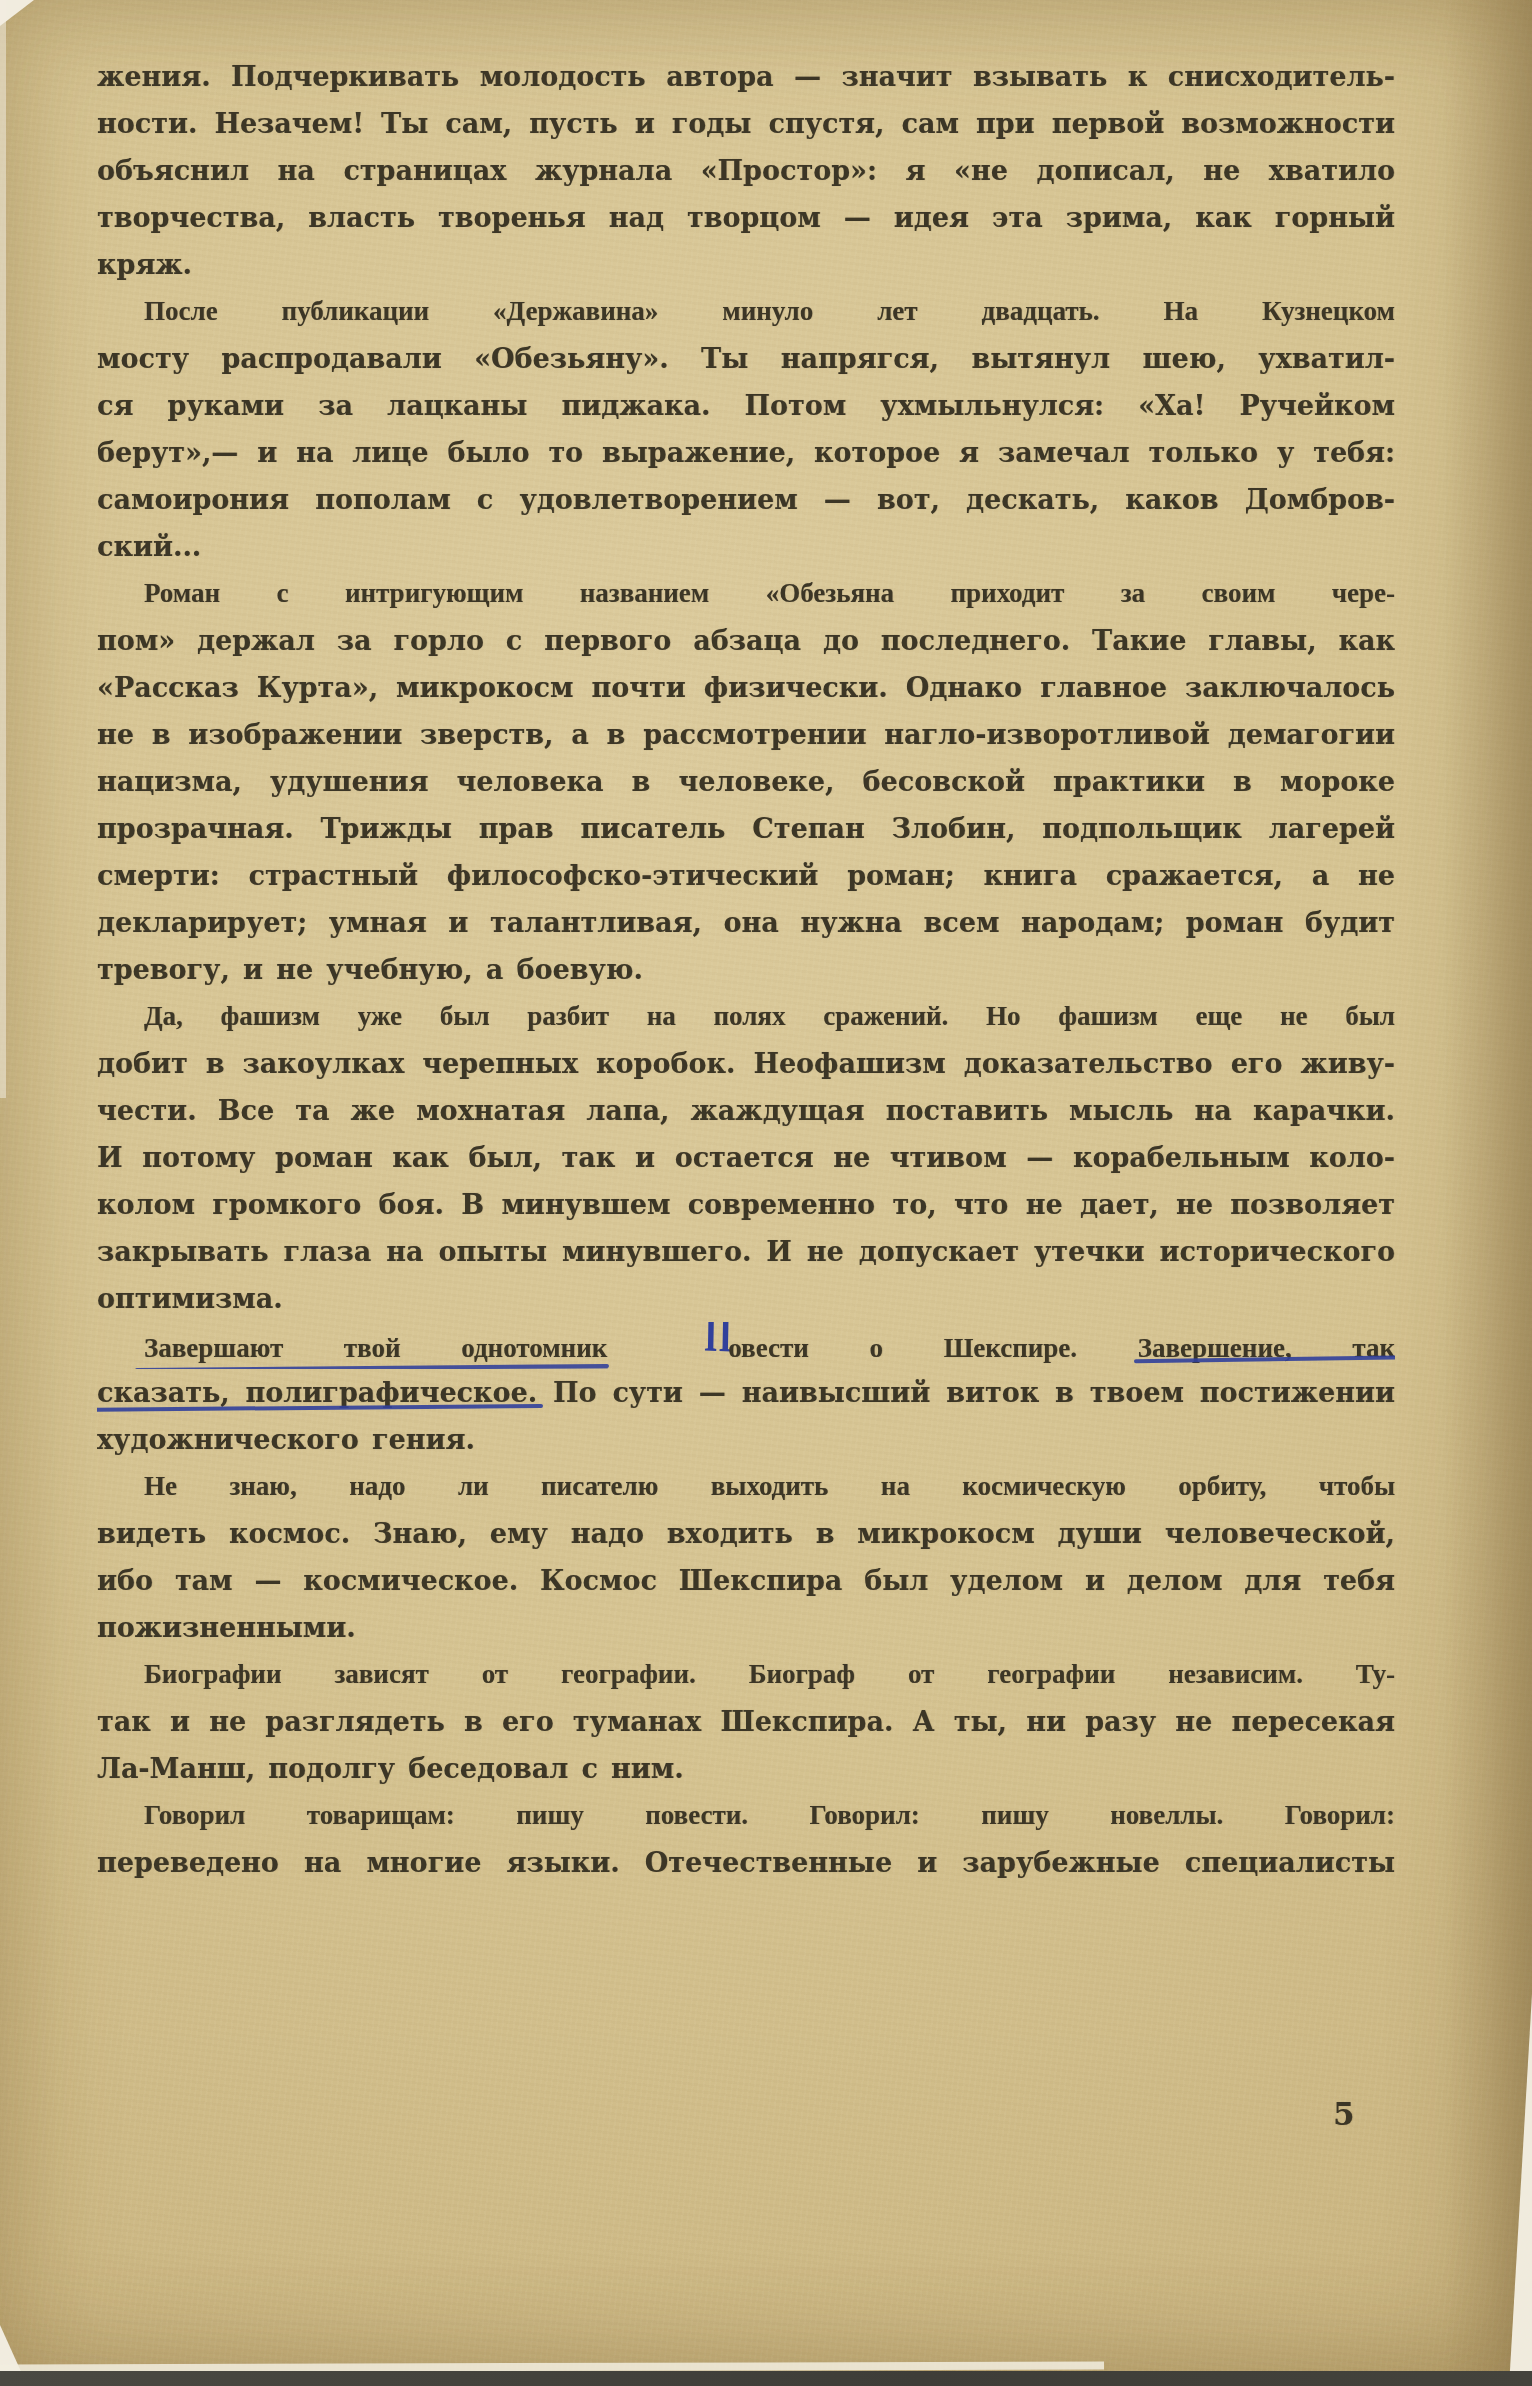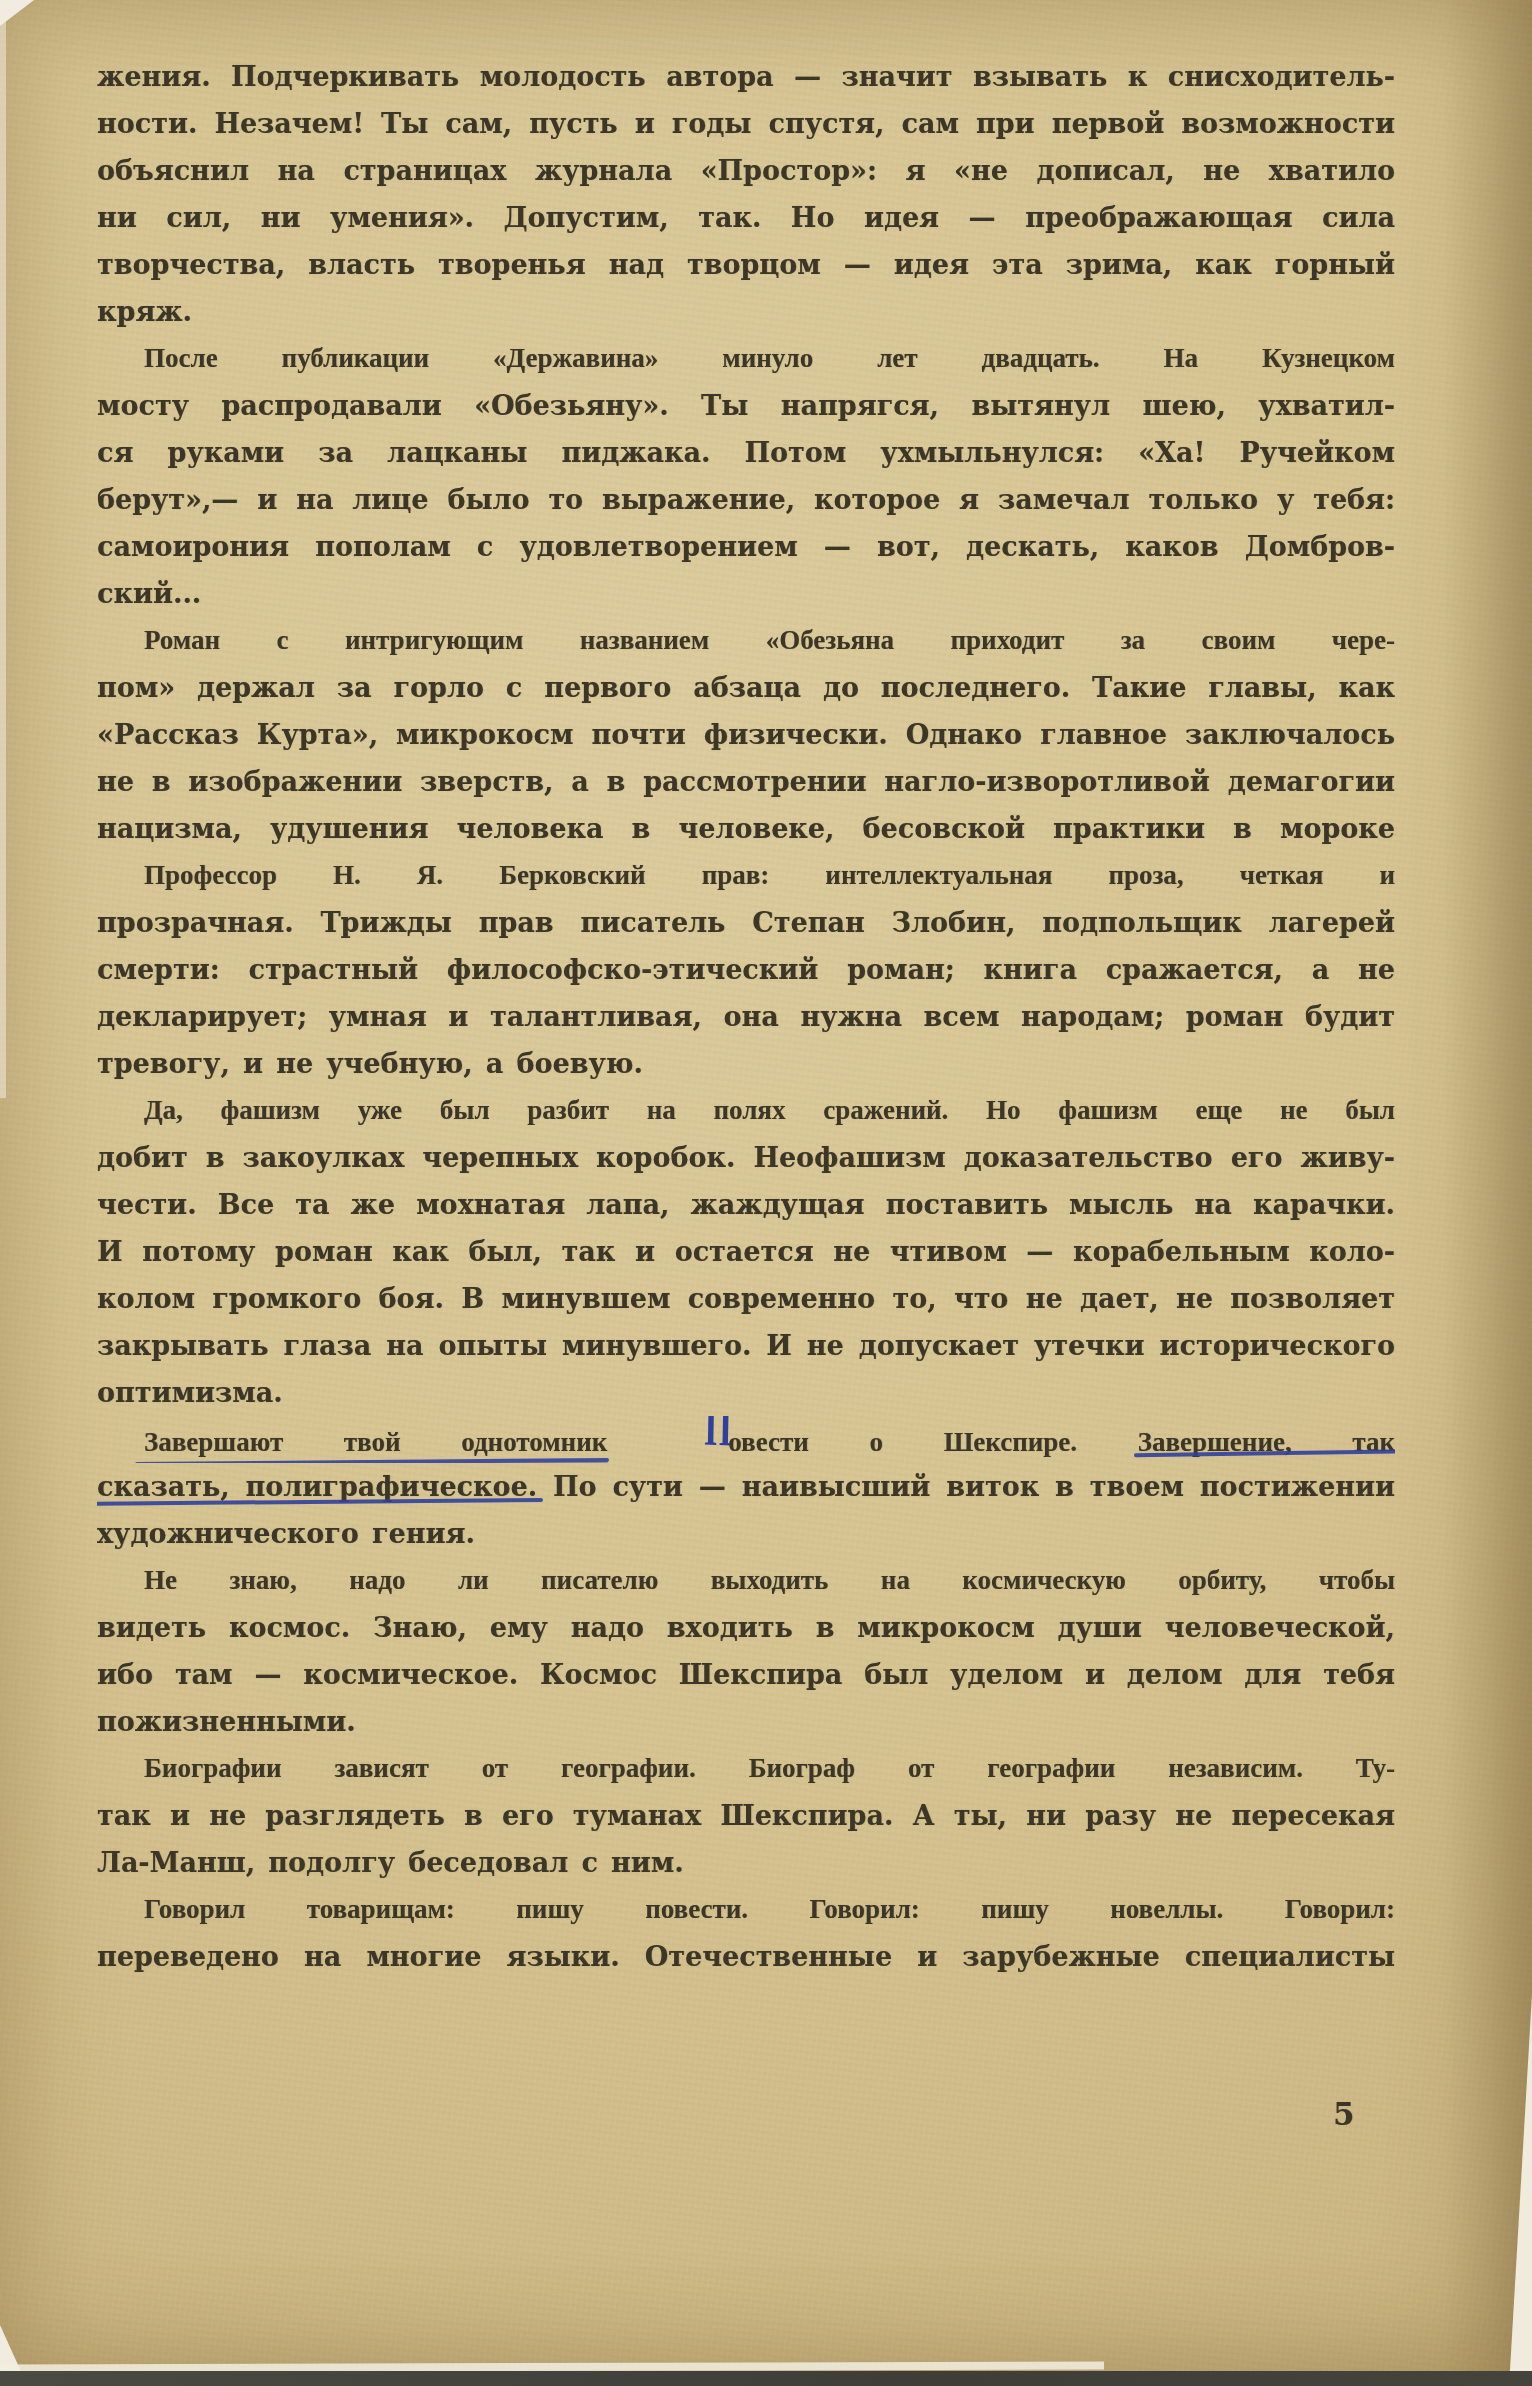--- a/index.html
+++ b/index.html
@@ -125,35 +125,33 @@
 <div class="stage">
   <div class="paper"></div>
   <div class="right-shade"></div>
   <div class="corner-tl"></div>
   <div class="edge-left"></div>
 
   <div class="text-block">
       <div class="line j"><span class="seg-plain">жения. Подчеркивать молодость автора — значит взывать к снисходитель-</span></div>
       <div class="line j"><span class="seg-plain">ности. Незачем! Ты сам, пусть и годы спустя, сам при первой возможности</span></div>
       <div class="line j"><span class="seg-plain">объяснил на страницах журнала «Простор»: я «не дописал, не хватило</span></div>
-      <div class="line j"><span class="seg-plain">ни сил, ни умения». Допустим, так. Но идея — преображающая сила</span></div>
       <div class="line j"><span class="seg-plain">творчества, власть творенья над творцом — идея эта зрима, как горный</span></div>
       <div class="line"><span class="seg-plain">кряж.</span></div>
       <div class="line j ind"><span class="seg-plain">После публикации «Державина» минуло лет двадцать. На Кузнецком</span></div>
       <div class="line j"><span class="seg-plain">мосту распродавали «Обезьяну». Ты напрягся, вытянул шею, ухватил-</span></div>
       <div class="line j"><span class="seg-plain">ся руками за лацканы пиджака. Потом ухмыльнулся: «Ха! Ручейком</span></div>
       <div class="line j"><span class="seg-plain">берут»,— и на лице было то выражение, которое я замечал только у тебя:</span></div>
       <div class="line j"><span class="seg-plain">самоирония пополам с удовлетворением — вот, дескать, каков Домбров-</span></div>
       <div class="line"><span class="seg-plain">ский...</span></div>
       <div class="line j ind"><span class="seg-plain">Роман с интригующим названием «Обезьяна приходит за своим чере-</span></div>
       <div class="line j"><span class="seg-plain">пом» держал за горло с первого абзаца до последнего. Такие главы, как</span></div>
       <div class="line j"><span class="seg-plain">«Рассказ Курта», микрокосм почти физически. Однако главное заключалось</span></div>
       <div class="line j"><span class="seg-plain">не в изображении зверств, а в рассмотрении нагло-изворотливой демагогии</span></div>
       <div class="line j"><span class="seg-plain">нацизма, удушения человека в человеке, бесовской практики в мороке</span></div>
-      <div class="line j ind"><span class="seg-plain">Профессор Н. Я. Берковский прав: интеллектуальная проза, четкая и</span></div>
       <div class="line j"><span class="seg-plain">прозрачная. Трижды прав писатель Степан Злобин, подпольщик лагерей</span></div>
       <div class="line j"><span class="seg-plain">смерти: страстный философско-этический роман; книга сражается, а не</span></div>
       <div class="line j"><span class="seg-plain">декларирует; умная и талантливая, она нужна всем народам; роман будит</span></div>
       <div class="line"><span class="seg-plain">тревогу, и не учебную, а боевую.</span></div>
       <div class="line j ind"><span class="seg-plain">Да, фашизм уже был разбит на полях сражений. Но фашизм еще не был</span></div>
       <div class="line j"><span class="seg-plain">добит в закоулках черепных коробок. Неофашизм доказательство его живу-</span></div>
       <div class="line j"><span class="seg-plain">чести. Все та же мохнатая лапа, жаждущая поставить мысль на карачки.</span></div>
       <div class="line j"><span class="seg-plain">И потому роман как был, так и остается не чтивом — корабельным коло-</span></div>
       <div class="line j"><span class="seg-plain">колом громкого боя. В минувшем современно то, что не дает, не позволяет</span></div>
       <div class="line j"><span class="seg-plain">закрывать глаза на опыты минувшего. И не допускает утечки исторического</span></div>

